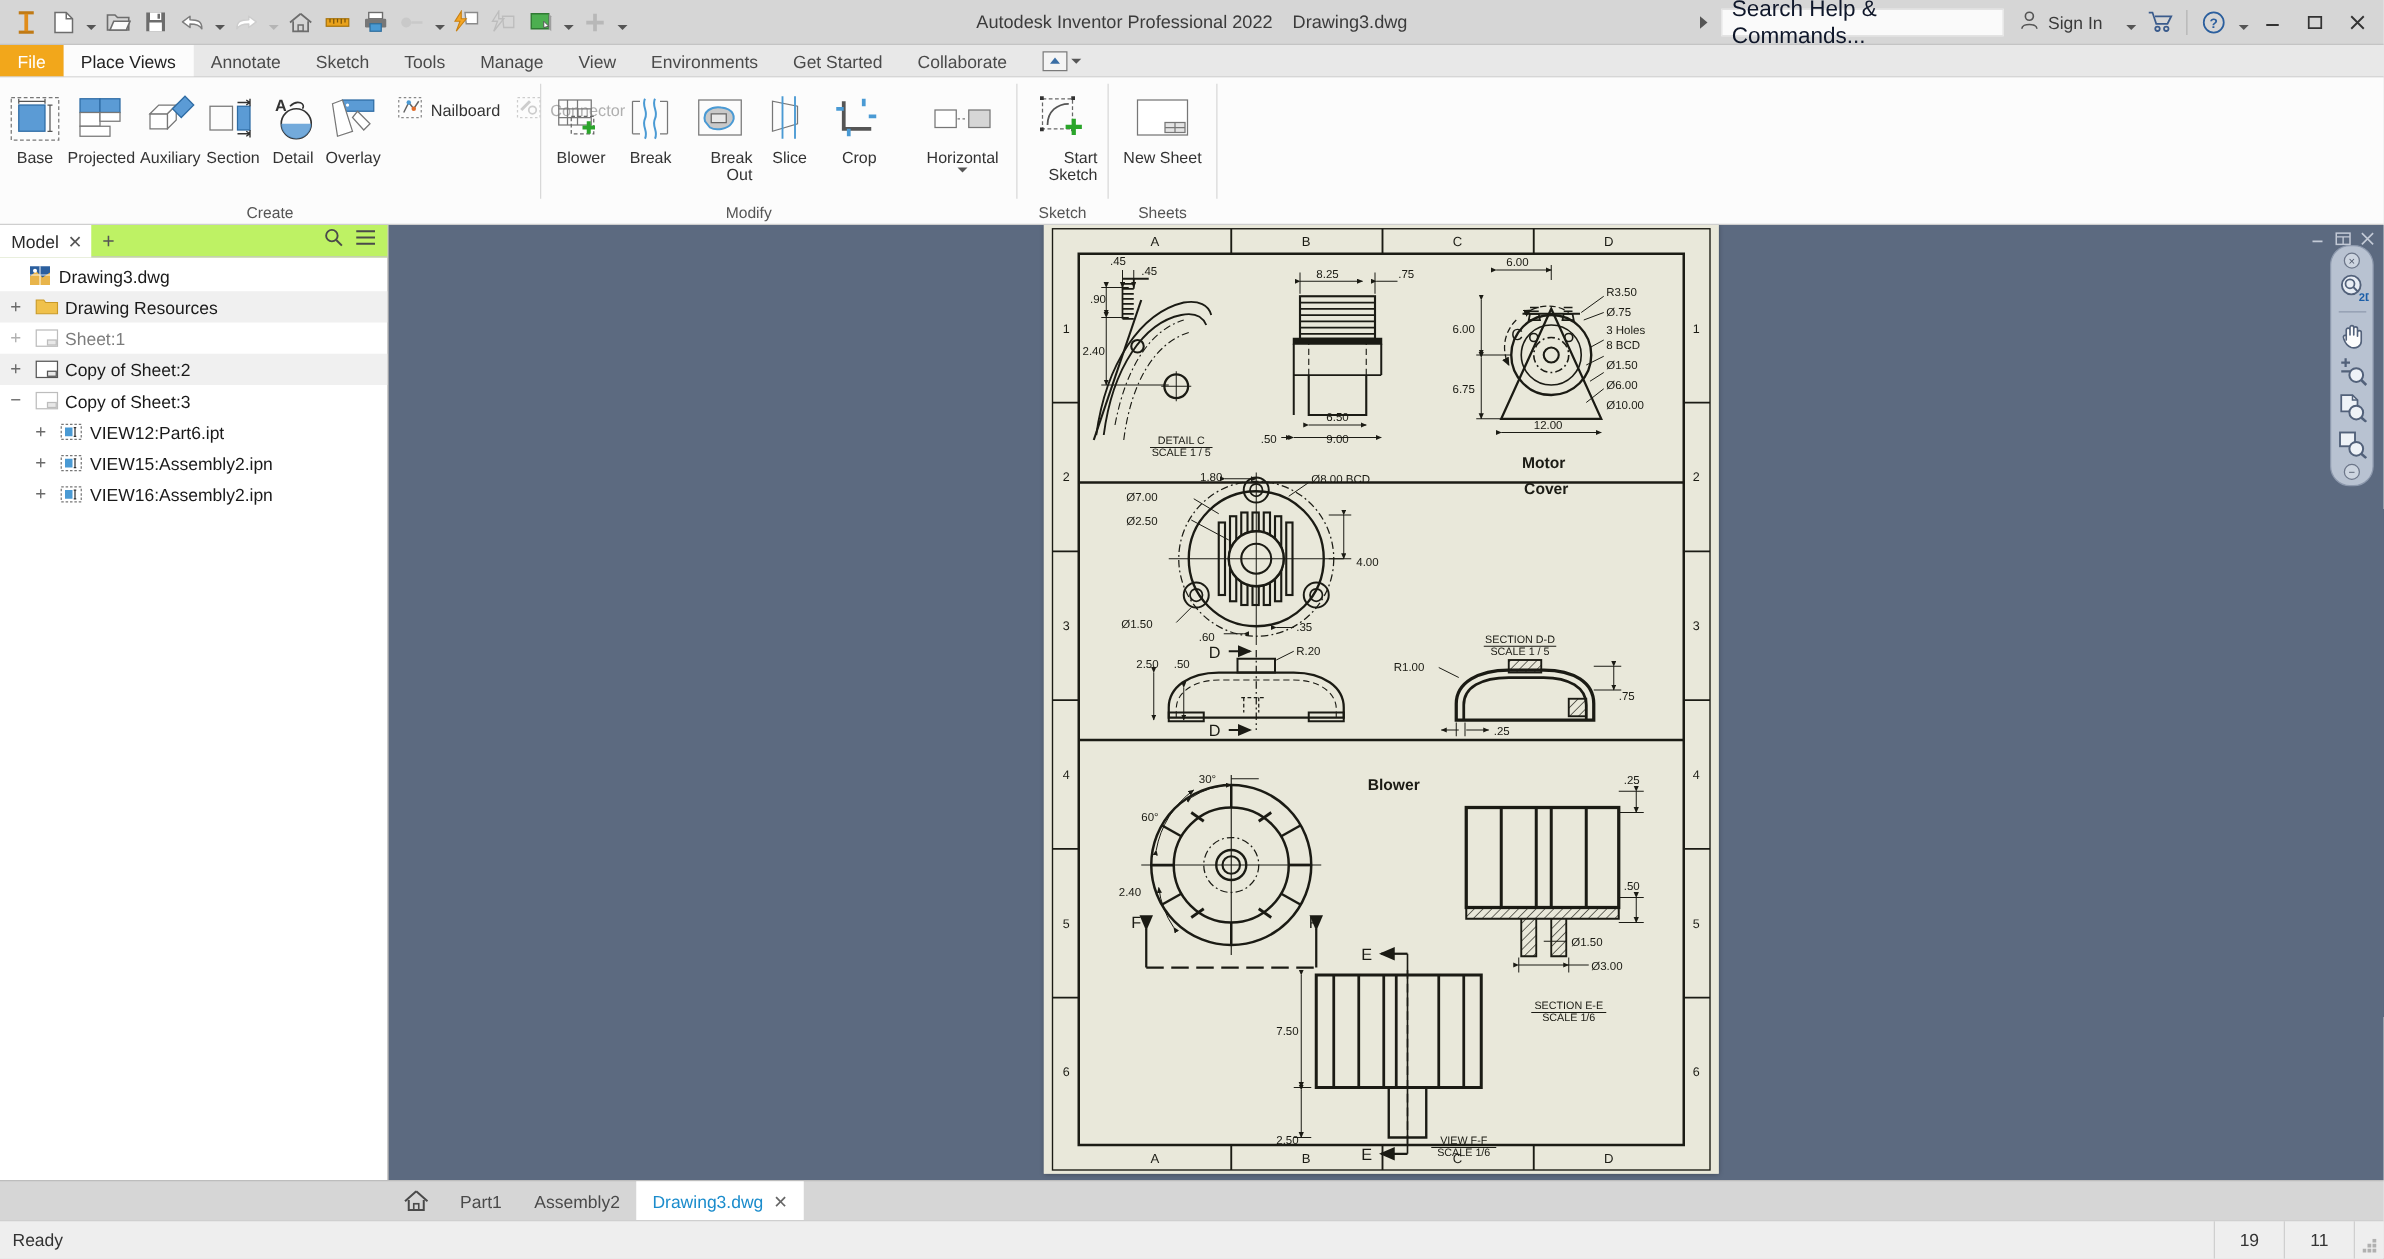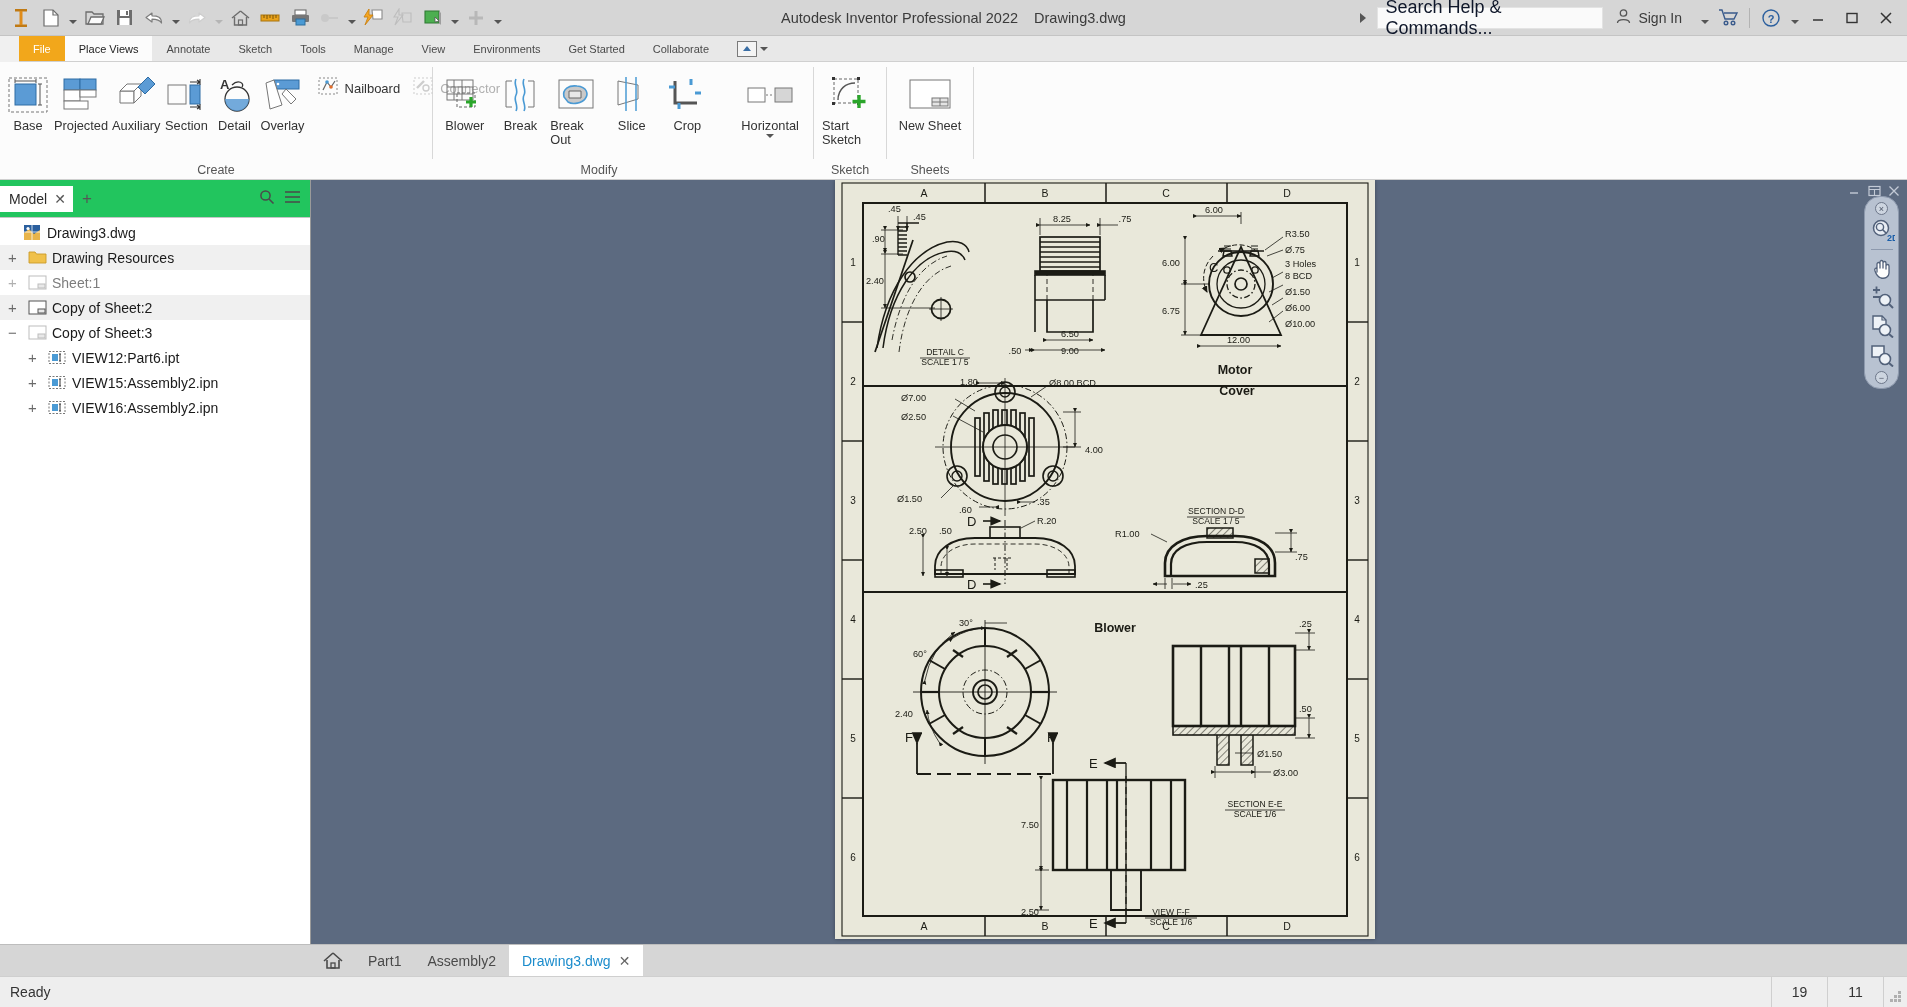--- a/index.html
+++ b/index.html
@@ -40,21 +40,21 @@
     width: 226px; height: 22px; background: #fafafa; border: 1px solid #e3e3e3;
     font-size: 18px; color: #0f172a; padding: 0 7px; display: flex; align-items: center;
   }
   .tb-right .tri-right { margin: 0 11px 0 4px; width:0;height:0;border-top:5px solid transparent;border-bottom:5px solid transparent;border-left:6px solid #555; }
   .signin { display: flex; align-items: center; gap: 6px; font-size: 14px; color: #3b3b3b; margin-left: 12px; }
   .wbtn { width: 34px; height: 34px; display:flex; align-items:center; justify-content:center; }
 
   
   .ribbon-tabs {
     height: 26px; background: #e8e8e8; display: flex; align-items: stretch;
-    font-size: 11px; border-bottom: 1px solid #d0d0d0; flex: 0 0 26px; margin-left: 19px;
+    font-size: 14px; border-bottom: 1px solid #d0d0d0; flex: 0 0 26px;
   }
   .rtab { padding: 0 14px; display: flex; align-items: center; color: #4a4a4a; cursor: default; }
   .rtab.file { background: #f2a71b; color: #fff; font-weight: 400; }
   .rtab.active { background: #fcfcfc; color: #222; }
   .tabs-spacer { flex: 1; }
   .tab-extra { display: flex; align-items: center; padding-right: 14px; gap: 3px; }
   .tab-extra .box {
     width: 20px; height: 16px; border: 1px solid #7a7a7a; background: #f4f4f4;
     display: flex; align-items: center; justify-content: center;
   }
@@ -70,38 +70,38 @@
   .panel-title {
     height: 17px; font-size: 12.5px; color: #555; text-align: center; line-height: 17px;
   }
   .panel-div { width: 1px; background: #d8d8d8; margin: 5px 0 20px 0; }
 
   .bigbtn {
     width: 60px; display: flex; flex-direction: column; align-items: center;
     padding: 4px 2px 0 2px; cursor: default; border-radius: 2px;
   }
   .bigbtn .ic { height: 46px; display: flex; align-items: center; justify-content: center; }
-  .bigbtn .lb { font-size: 12.8px; color: #333; text-align: left; line-height: 14px; margin-top: 1px; }
+  .bigbtn .lb { font-size: 12.8px; color: #333; text-align: right; line-height: 14px; margin-top: 1px; }
   .bigbtn.xwide { width: 84px; }
 
   .smallcol { display: flex; flex-direction: row; padding-top: 5px; }
   .smallbtn { display: flex; align-items: center; gap: 6px; padding: 3px 8px 3px 4px; border-radius: 2px; cursor: default; }
   .smallbtn .lb { font-size: 13px; color: #333; }
   .smallbtn.disabled .lb { color: #b0b0b0; }
   .dropcaret { margin-top: 1px; }
 
   
   .main { flex: 1; display: flex; min-height: 0; position: relative; }
 
   
   .browser {
     width: 311px; background: #fff; display: flex; flex-direction: column;
     border-right: 1px solid #9a9a9a; flex: 0 0 311px;
   }
-  .browser-head { height: 38px; background: #22c55e; display: flex; align-items: center; border-bottom: 1px solid #c6c6c6; }
+  .browser-head { height: 26px; background: #bef264; display: flex; align-items: center; border-bottom: 1px solid #c6c6c6; }
   .btab {
     height: 26px; padding: 0 7px 0 9px; display: flex; align-items: center; gap: 7px;
     background: #fff; font-size: 14px; color: #2b2b2b;
   }
   .btab .x { font-size: 14px; color: #555; }
   .bplus { padding: 0 9px; font-size: 17px; color: #555; }
   .browser-head .hr-right { margin-left: auto; display: flex; align-items: center; gap: 9px; padding-right: 9px; }
   .tree { flex: 1; overflow: hidden; padding-top: 2px; font-size: 14px; color: #1a1a1a; }
   .node { height: 25px; display: flex; align-items: center; padding-left: 4px; white-space: nowrap; }
   .node.alt { background: #f0f0f0; }

